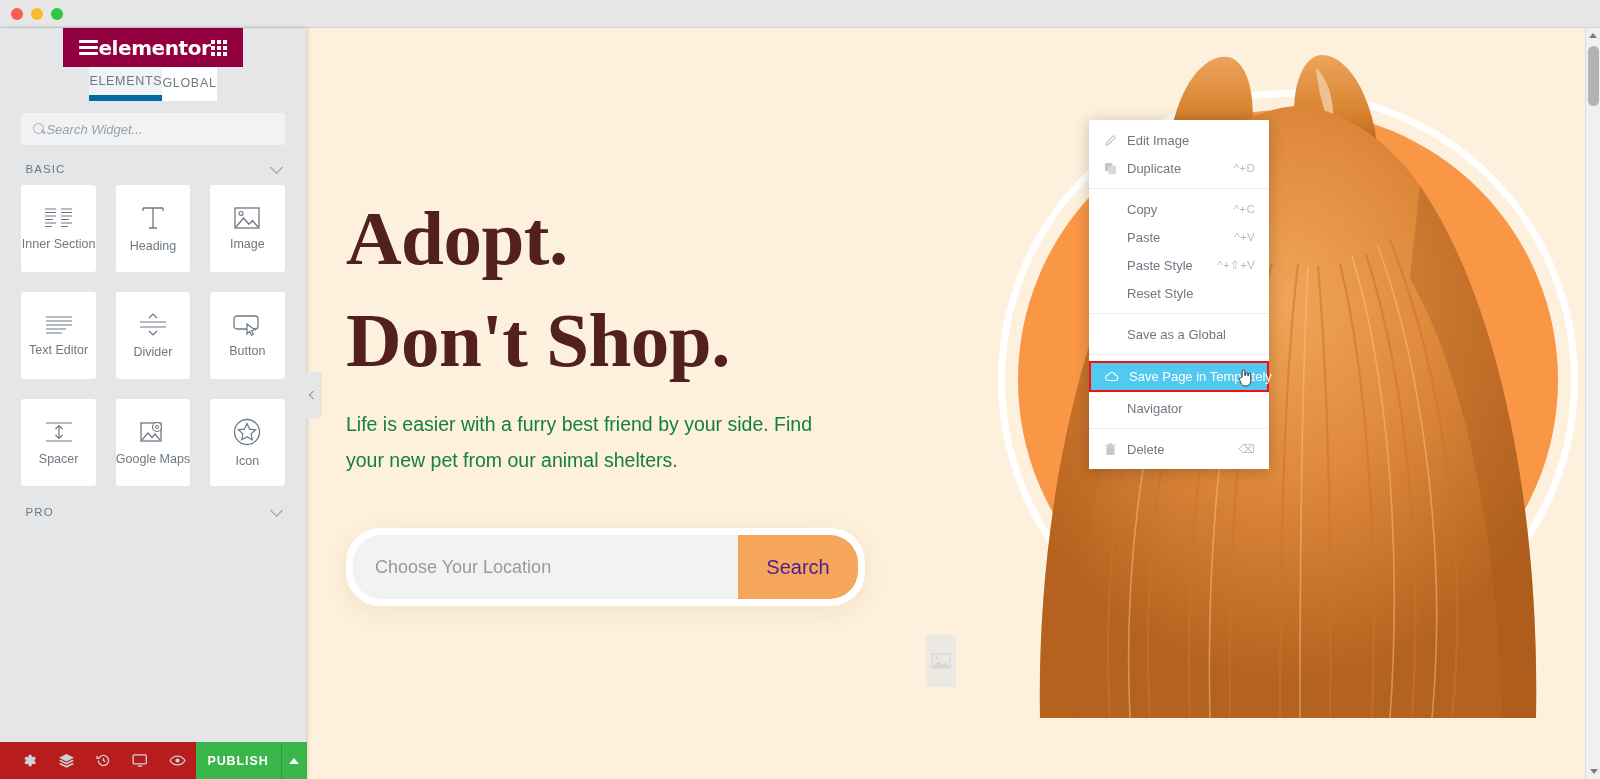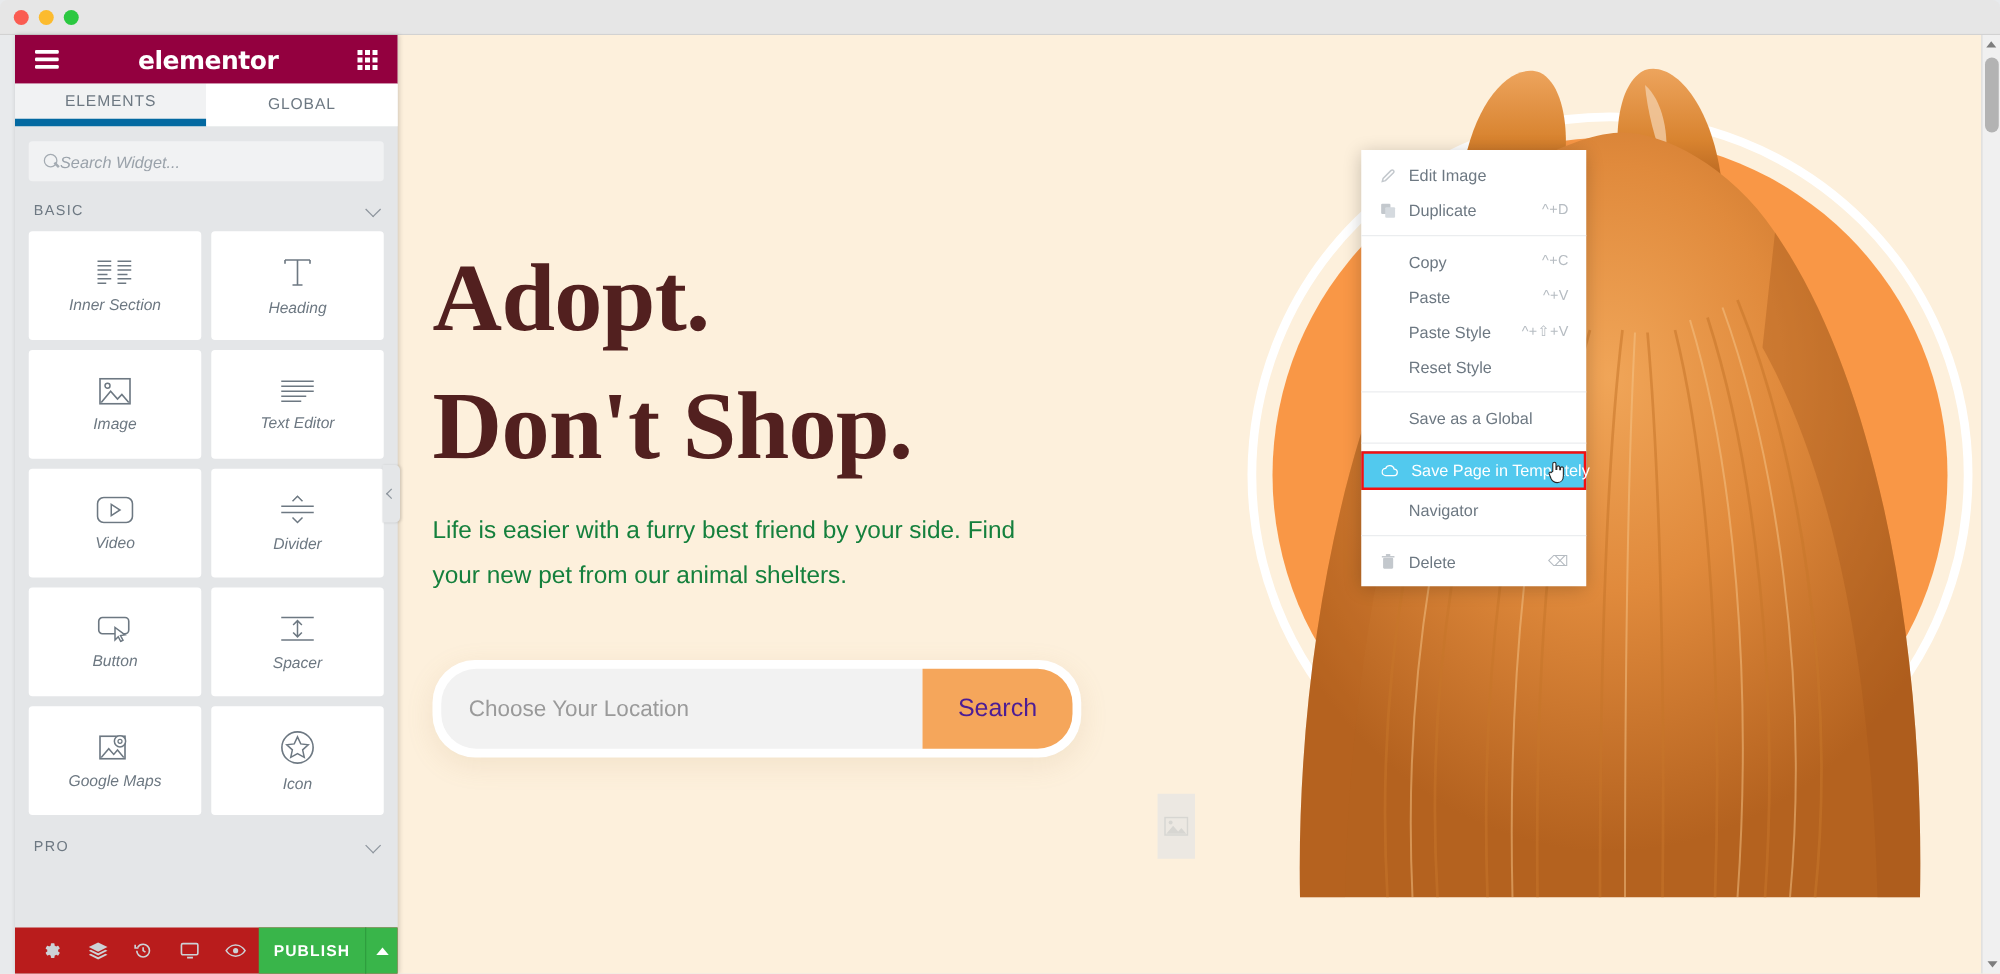--- a/index.html
+++ b/index.html
@@ -18,23 +18,23 @@
     display: flex; align-items: center; padding-left: 11px; gap: 8px;
     border-top-left-radius: 6px; border-top-right-radius: 6px;
   }
   .dot { width: 12px; height: 12px; border-radius: 50%; display: block; }
   .dot.red { background: #fa5c52; }
   .dot.yellow { background: #fcbb2e; }
   .dot.green { background: #2bc840; }
 
   
   .panel {
-    position: absolute; top: 28px; left: 12px; width: 306px; height: 751px;
+    position: absolute; top: 28px; left: 0; width: 306px; height: 751px;
     background: #e4e6e8; display: flex; flex-direction: column;
-    box-shadow: 1px 0 4px rgba(0,0,0,.18); z-index: 40;
+    box-shadow: 1px 0 4px rgba(0,0,0,.18); z-index: 40; align-items: center;
   }
   .panel-header {
     height: 39px; background: #93003f; display: flex; align-items: center;
     justify-content: space-between; padding: 0 16px; flex: 0 0 auto;
   }
   .burger { width: 19px; display: flex; flex-direction: column; gap: 3.5px; cursor: pointer; }
   .burger i { display: block; height: 2.6px; background: #fff; border-radius: 1px; }
   .logo-word {
     color: #fff; font-size: 20px; font-weight: 700; letter-spacing: -0.4px;
     font-family: "DejaVu Sans", sans-serif;
@@ -73,21 +73,21 @@
   .searchbox input::placeholder { color: #9aa2aa; font-style: italic; }
 
   .section-head {
     display: flex; align-items: center; justify-content: space-between;
     padding: 8px 4px 10px; font-size: 11.5px; color: #6d7882; letter-spacing: 1.1px;
     cursor: pointer;
   }
   .chev { width: 9px; height: 9px; border-right: 1.6px solid #8d959d; border-bottom: 1.6px solid #8d959d;
           transform: rotate(45deg); margin-top: -4px; }
 
-  .wgrid { display: grid; grid-template-columns: 1fr 1fr; gap: 8px; font-style: italic; }
+  .wgrid { display: grid; grid-template-columns: 1fr 1fr 1fr; gap: 20px; }
   .widget {
     background: #fff; border-radius: 3px; height: 87px;
     display: flex; flex-direction: column; align-items: center; justify-content: center;
     gap: 8px; cursor: grab;
   }
   .widget .wlabel { font-size: 12.5px; color: #6d7882; }
   .widget svg { display: block; }
 
   .bottombar {
     height: 37px; background: #b91c1c; display: flex; align-items: center;
@@ -291,29 +291,20 @@
           <span>
             <svg width="28" height="20" viewBox="0 0 28 20">
               <g stroke="#6d7882" stroke-width="1.2" fill="none">
                 <path d="M1 2h26M1 6h26M1 10h26M1 14h20M1 18h16"></path>
               </g>
             </svg>
           </span>
           <span class="wlabel">Text Editor</span>
         </div>
 
-        <div class="widget">
-          <span>
-            <svg width="30" height="22" viewBox="0 0 30 22">
-              <rect x="1" y="1" width="28" height="20" rx="5" stroke="#6d7882" stroke-width="1.3" fill="none"></rect>
-              <path d="M12 6.5l7 4.5-7 4.5z" stroke="#6d7882" stroke-width="1.2" fill="none"></path>
-            </svg>
-          </span>
-          <span class="wlabel">Video</span>
-        </div>
 
         <div class="widget">
           <span>
             <svg width="28" height="24" viewBox="0 0 28 24">
               <g stroke="#6d7882" stroke-width="1.2" fill="none">
                 <path d="M10 5l4-4 4 4"></path>
                 <path d="M1 9h26M1 14h26"></path>
                 <path d="M10 18l4 4 4-4"></path>
               </g>
             </svg>

